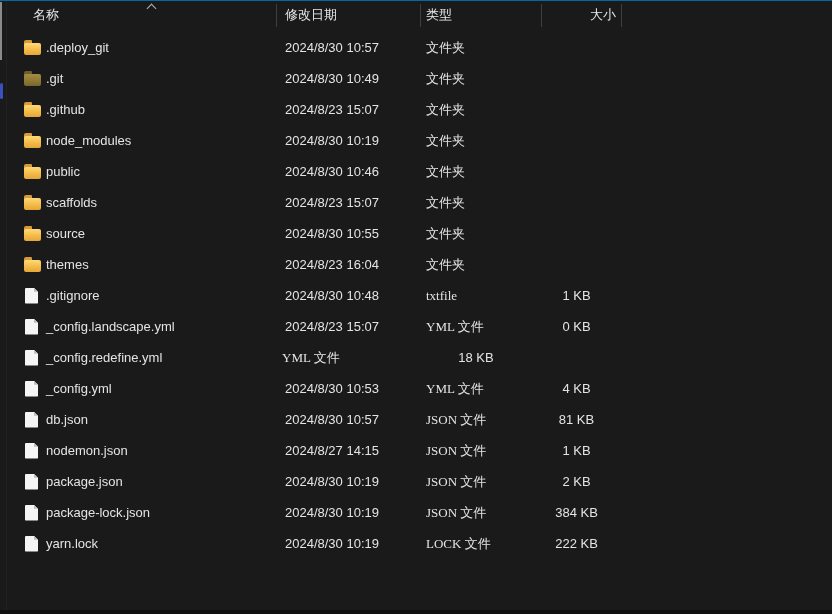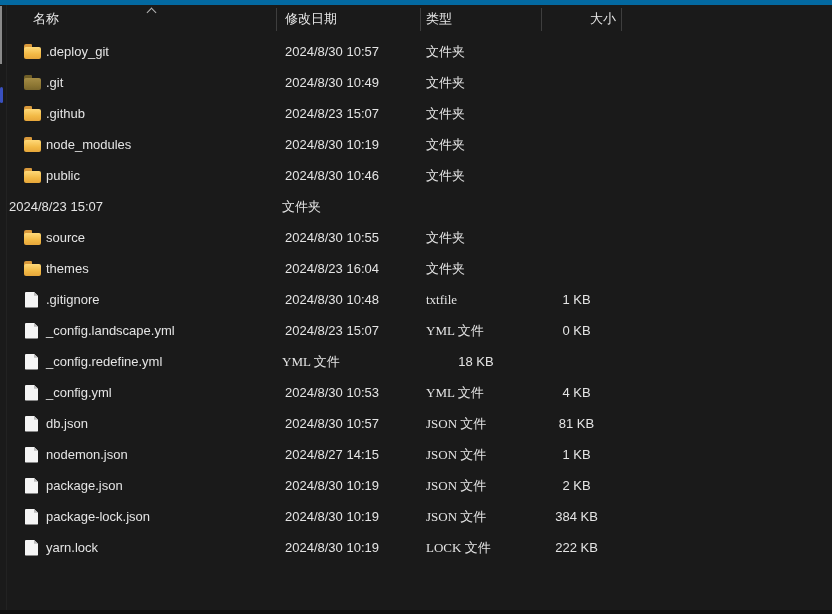--- a/index.html
+++ b/index.html
@@ -3,21 +3,21 @@
 <meta charset="utf-8">
 <style>
   * { margin:0; padding:0; box-sizing:border-box; }
   html,body { width:832px; height:614px; overflow:hidden; }
   body {
     background:#1a1a1a;
     font-family:"Liberation Sans", sans-serif;
     color:#e6e6e6;
     position:relative;
   }
-  .window { position:absolute; inset:0; border-top:5px solid #0369a1; }
+  .window { position:absolute; inset:0; border-top:1px solid #0369a1; }
 
   
   .pane-edge { position:absolute; left:0; top:1px; width:2px; height:58px; background:#8a8a8a; }
   .pane-faint { position:absolute; left:6px; top:0; width:1px; height:614px; background:#222222; }
   .nav-pill { position:absolute; left:0; top:82px; width:3px; height:16px; border-radius:2px; background:#3950bf; }
 
   
   .header { position:relative; height:28px; width:100%; }
   .header-grid { display:grid; grid-template-columns:276px 144px 121px 80px 1fr; height:100%; }
   .hcell { display:flex; align-items:center; font-size:13px; color:#e8e8e8; cursor:default; }
@@ -144,20 +144,24 @@
         <div class="cell name">
           <span class="icon folder"></span>
           <span>public</span>
         </div>
         <div class="cell date">2024/8/30 10:46</div>
         <div class="cell type">文件夹</div>
         <div class="cell size"></div>
         <div></div>
       </div>
       <div class="row">
+        <div class="cell name">
+          <span class="icon folder"></span>
+          <span>scaffolds</span>
+        </div>
         <div class="cell date">2024/8/23 15:07</div>
         <div class="cell type">文件夹</div>
         <div class="cell size"></div>
         <div></div>
       </div>
       <div class="row">
         <div class="cell name">
           <span class="icon folder"></span>
           <span>source</span>
         </div>

